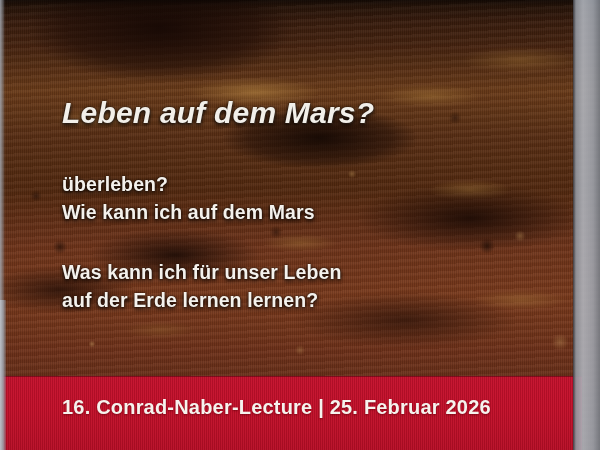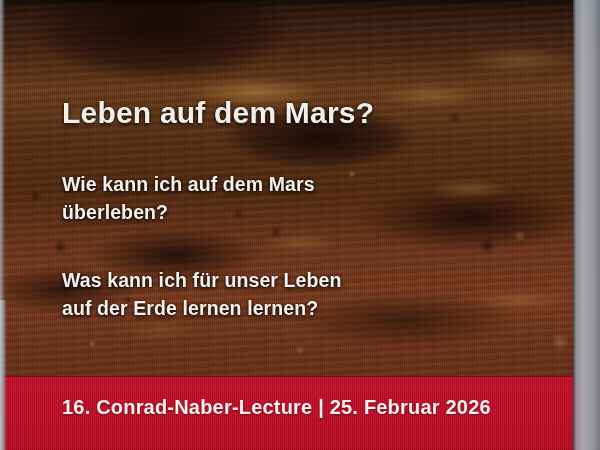--- a/index.html
+++ b/index.html
@@ -104,36 +104,37 @@
     top: 96px;
     font-size: 30px;
     font-weight: bold;
     color: #f2efe9;
     letter-spacing: 0.2px;
     text-shadow:
       0 2px 4px rgba(0,0,0,0.85),
       0 0 2px rgba(0,0,0,0.7),
       1px 1px 0 rgba(120,96,80,0.35);
     white-space: nowrap;
+    font-style: italic;
   }
   .question {
     position: absolute;
     left: 62px;
     font-size: 19.5px;
     font-weight: bold;
     line-height: 28px;
     color: #f4f1ec;
     letter-spacing: 0.1px;
     text-shadow:
       0 2px 4px rgba(0,0,0,0.9),
       0 0 2px rgba(0,0,0,0.75);
     white-space: nowrap;
   }
   #question-1 { top: 170px; }
-  #question-2 { top: 266px; }
+  #question-2 { top: 258px; }
   .question .line { display: block; }
 
   
   .red-banner {
     position: absolute;
     left: 0;
     right: 18px;
     bottom: 0;
     height: 73px;
     background:
@@ -200,22 +201,22 @@
 
   <div class="mars-bg"></div>
   <div class="mars-speckle"></div>
   <div class="mars-vignette"></div>
 
   <div class="text-layer">
 
     <div class="poster-title">Leben auf dem Mars?</div>
 
     <div class="question" id="question-1">
+      <span class="line">überleben?</span>
       <span class="line">Wie kann ich auf dem Mars</span>
-      <span class="line">überleben?</span>
     </div>
 
     <div class="question" id="question-2">
       <span class="line">Was kann ich für unser Leben</span>
       <span class="line">auf der Erde lernen lernen?</span>
     </div>
 
   </div>
 
   <div class="red-banner">

